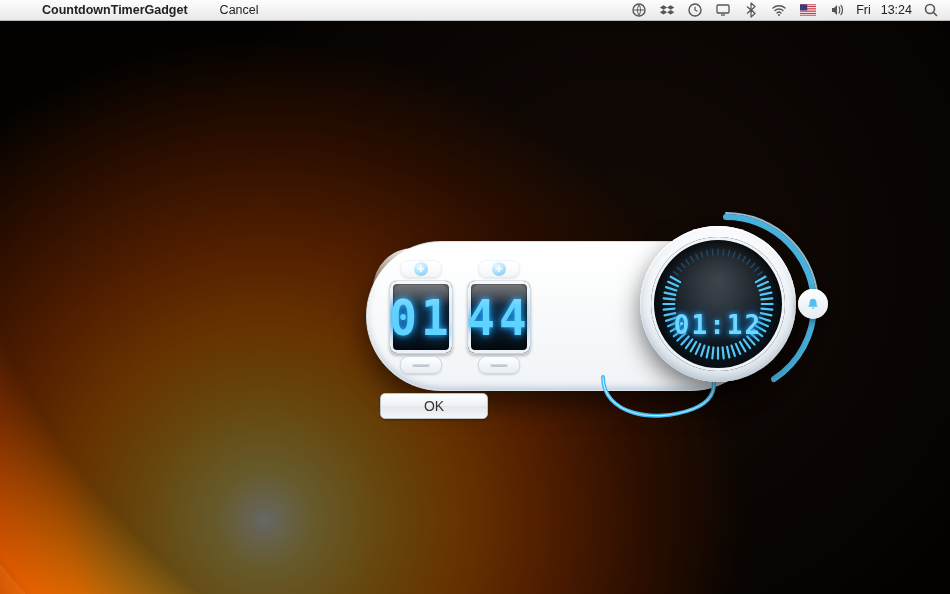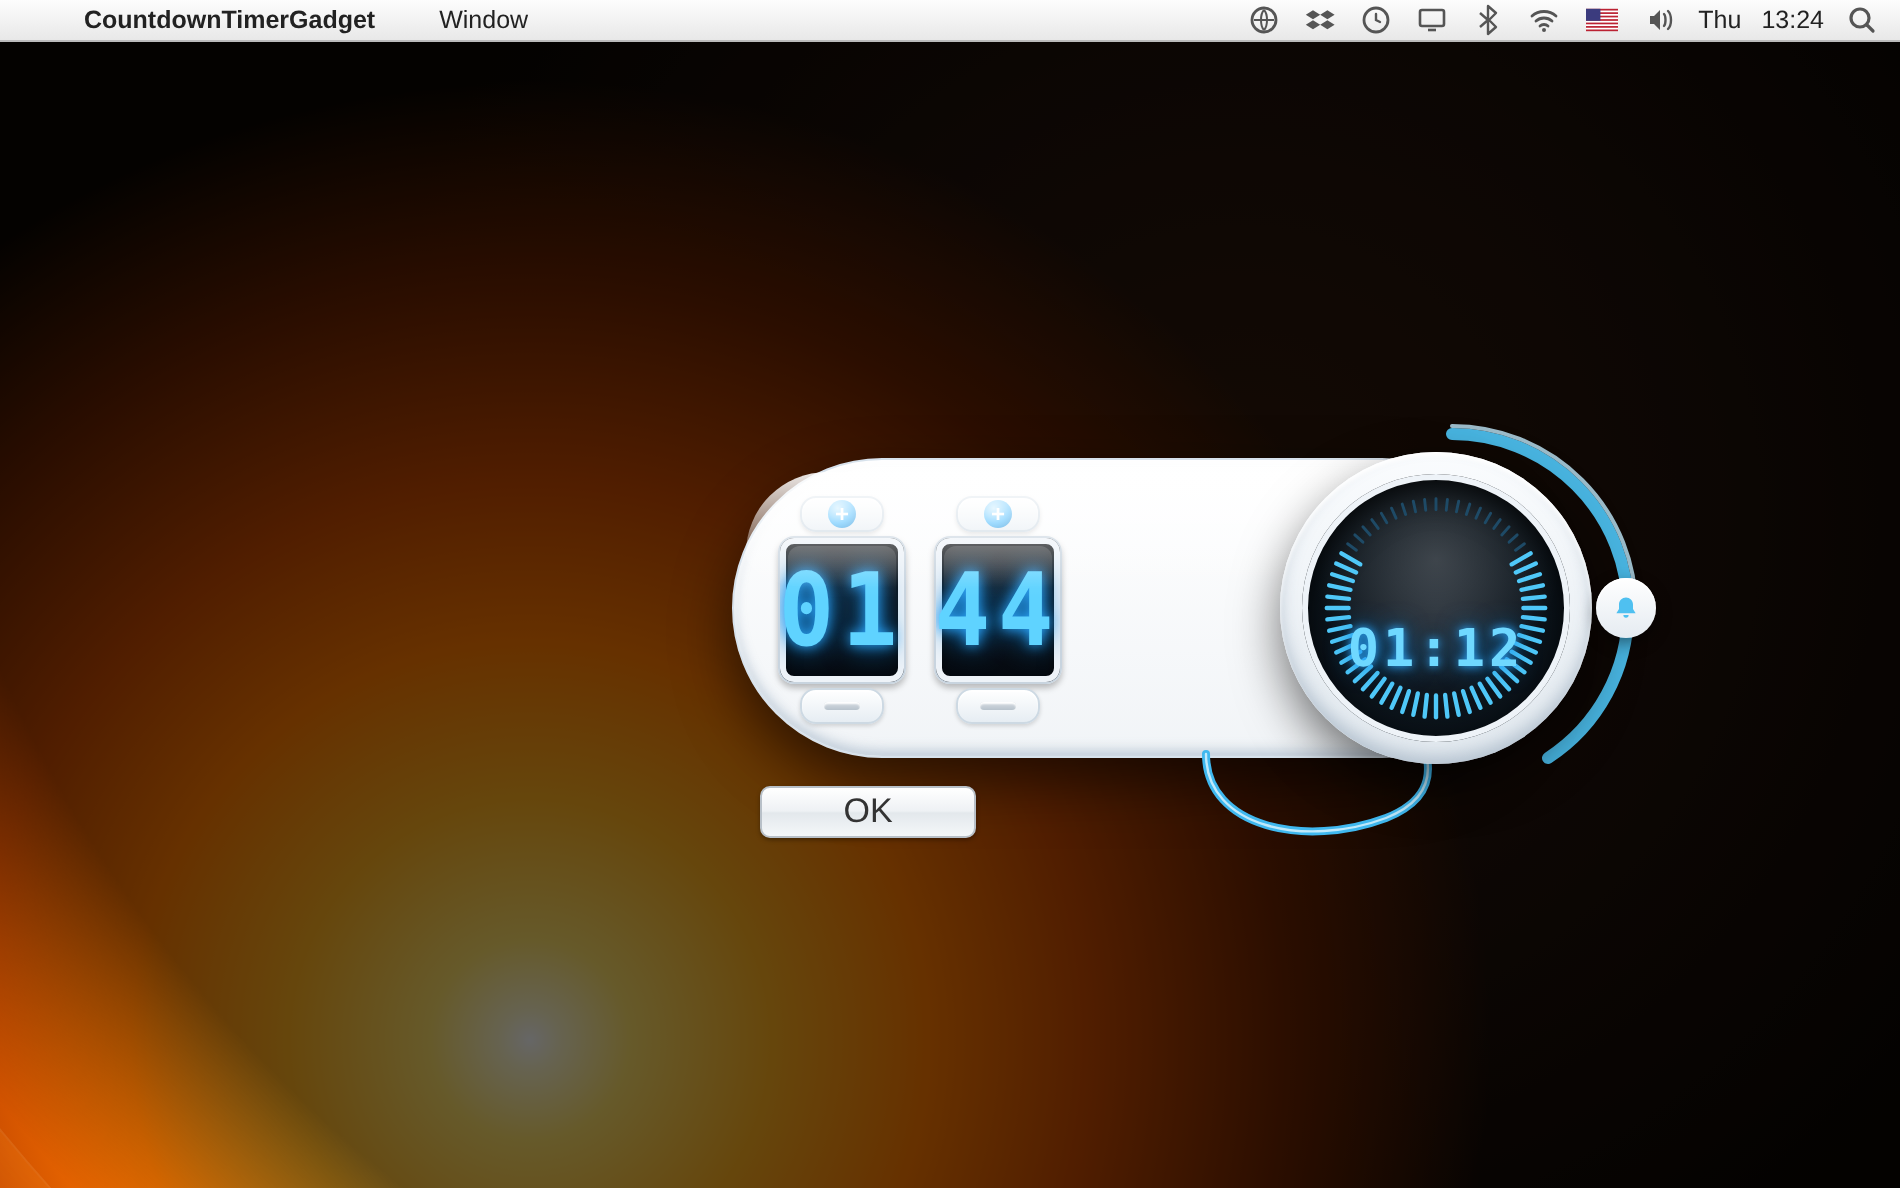--- a/index.html
+++ b/index.html
@@ -51,21 +51,21 @@
 
   
   .gadget {
     position: absolute;
     left: 366px; top: 223px;
     width: 500px; height: 230px;
     z-index: 50;
   }
   .pill {
     position: absolute;
-    left: 0; top: 6px;
+    left: 0; top: 18px;
     width: 400px; height: 150px;
     border-radius: 76px;
     background: linear-gradient(#ffffff, #f1f4f7);
     box-shadow:
       0 12px 28px rgba(0,0,0,0.55),
       inset 0 2px 3px #ffffff,
       inset 0 -3px 6px rgba(180,195,210,0.8);
     border: 1px solid #d7e2ec;
   }
   .pill::after {
@@ -209,21 +209,21 @@
     position: absolute;
     left: 14px; top: 170px;
     display: flex; gap: 12px;
   }
   .mac-btn {
     width: 108px; height: 26px;
     border-radius: 5px;
     background: linear-gradient(#ffffff, #eef1f4 48%, #e3e8ec 52%, #f4f7f9);
     border: 1px solid #b8c0c8;
     box-shadow: 0 1px 2px rgba(0,0,0,0.35);
-    font-size: 17px;
+    font-size: 14px;
     color: #333;
     cursor: pointer;
     display: flex; align-items: center; justify-content: center;
   }
 
   
   .cable {
     position: absolute;
     left: 232px; top: 146px;
     width: 130px; height: 60px;
@@ -238,21 +238,21 @@
 </div>
 
 <div class="menubar">
   <div class="left">
     <span class="apple">
       <svg viewBox="0 0 16 16" fill="#333">
           <path d="M11.3 8.4c0-1.9 1.5-2.8 1.6-2.8-0.9-1.3-2.2-1.4-2.7-1.5-1.1-0.1-2.2 0.7-2.7 0.7-0.6 0-1.4-0.7-2.4-0.6-1.2 0-2.3 0.7-2.9 1.8-1.3 2.2-0.3 5.5 0.9 7.3 0.6 0.9 1.3 1.9 2.3 1.8 0.9 0 1.3-0.6 2.4-0.6 1.1 0 1.4 0.6 2.4 0.6 1 0 1.6-0.9 2.2-1.8 0.7-1 1-2 1-2.1C13.3 11.2 11.3 10.4 11.3 8.4zM9.7 3c0.5-0.6 0.8-1.5 0.7-2.3-0.7 0-1.6 0.5-2.1 1.1C7.8 2.3 7.5 3.2 7.6 4 8.4 4.1 9.2 3.6 9.7 3z"></path>
         </svg>
     </span>
     <span class="appname">CountdownTimerGadget</span>
-    <span>Window</span>
+    <span>Cancel</span>
   </div>
   <div class="right">
     <span class="mb-icon">
         <svg viewBox="0 0 16 16">
           <circle cx="8" cy="8" r="6" fill="none" stroke="#555" stroke-width="1.4"></circle>
           <path d="M3 8h10M8 3c2 2 2 8 0 10M8 3c-2 2-2 8 0 10" stroke="#555" stroke-width="1" fill="none"></path>
         </svg>
       </span>
     <span class="mb-icon">
         <svg viewBox="0 0 16 16">
@@ -293,21 +293,21 @@
           <rect y="11.85" width="20" height="1.08" fill="#fff"></rect>
           <rect width="9" height="7.5" fill="#3b3b7e"></rect>
         </svg>
     </span>
     <span class="mb-icon">
         <svg viewBox="0 0 16 16">
           <path d="M3 6h2l3-3v10l-3-3H3z" fill="#555"></path>
           <path d="M10 5c1 1 1 5 0 6M12 3.5c2 2 2 7 0 9" stroke="#555" stroke-width="1.2" fill="none" stroke-linecap="round"></path>
         </svg>
       </span>
-    <span class="clock-text">Thu</span>
+    <span class="clock-text">Fri</span>
     <span class="clock-text">13:24</span>
     <span class="mb-icon">
         <svg viewBox="0 0 16 16">
           <circle cx="7" cy="7" r="4.5" fill="none" stroke="#555" stroke-width="1.6"></circle>
           <path d="M10.5 10.5l3 3" stroke="#555" stroke-width="1.6" stroke-linecap="round"></path>
         </svg>
       </span>
   </div>
 </div>
 

